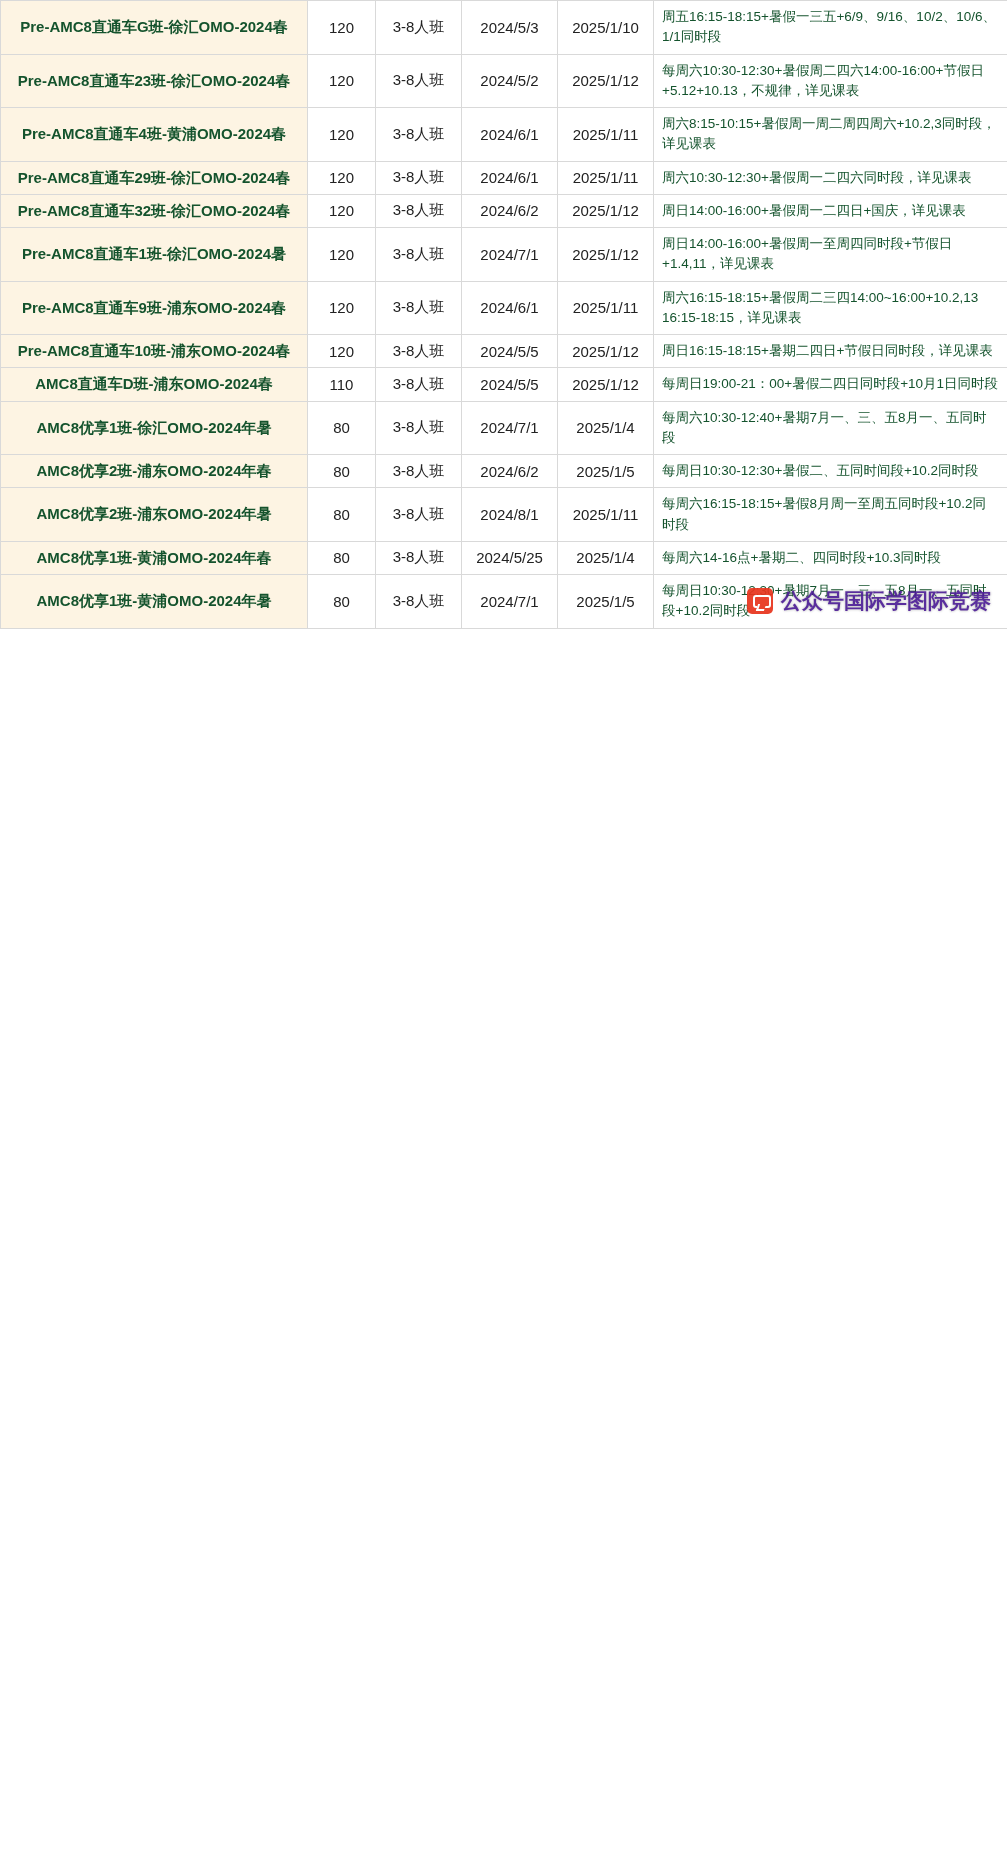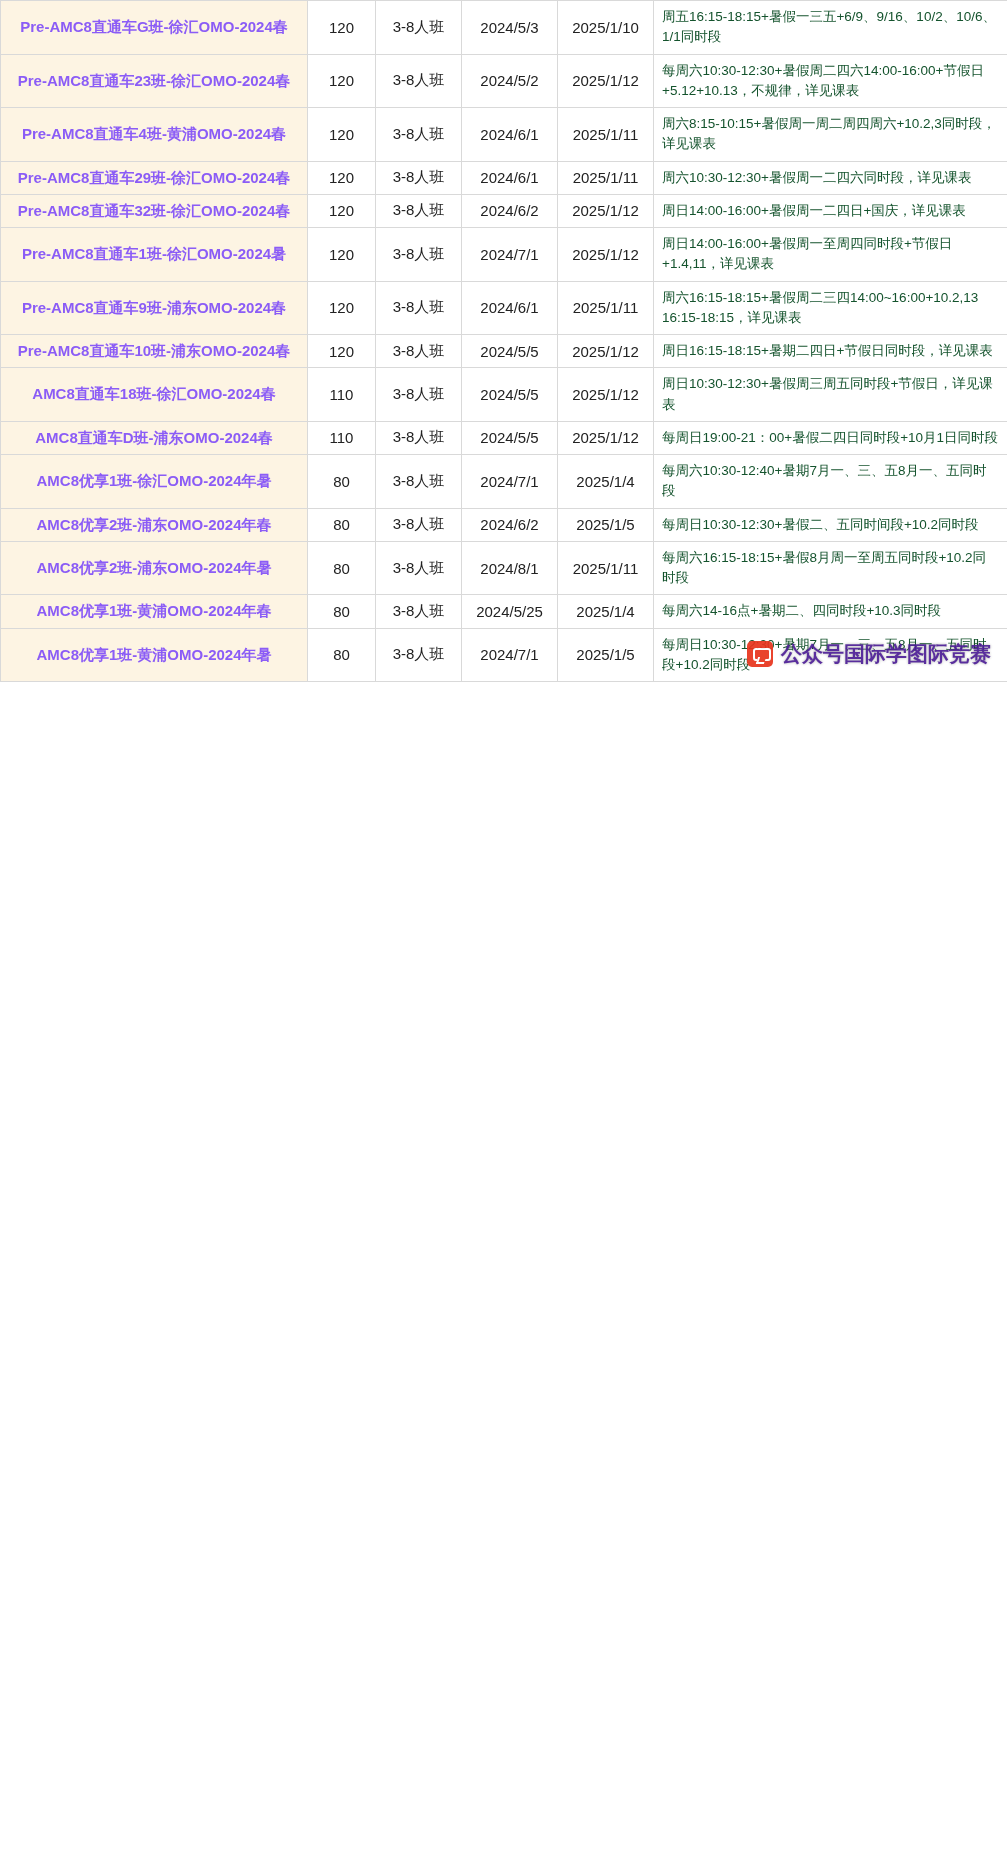--- a/index.html
+++ b/index.html
@@ -25,21 +25,21 @@
   
   col.c-name    { width: 307px; }
   col.c-hours   { width: 68px; }
   col.c-size    { width: 86px; }
   col.c-start   { width: 96px; }
   col.c-end     { width: 96px; }
   col.c-sched   { width: 354px; }
 
   td.name {
     background: #fdf4e3;
-    color: #8b5cf6;
+    color: #14532d;
     font-weight: bold;
     font-size: 15px;
     text-align: center;
     line-height: 1.35;
   }
   td.hours, td.size, td.start, td.end {
     background: #ffffff;
     color: #222222;
     text-align: center;
     font-size: 15px;
@@ -166,28 +166,20 @@
         </tr>
         <tr>
           <td class="name">Pre-AMC8直通车10班-浦东OMO-2024春</td>
           <td class="hours">120</td>
           <td class="size">3-8人班</td>
           <td class="start">2024/5/5</td>
           <td class="end">2025/1/12</td>
           <td class="sched">周日16:15-18:15+暑期二四日+节假日同时段，详见课表</td>
         </tr>
         <tr>
-          <td class="name">AMC8直通车18班-徐汇OMO-2024春</td>
-          <td class="hours">110</td>
-          <td class="size">3-8人班</td>
-          <td class="start">2024/5/5</td>
-          <td class="end">2025/1/12</td>
-          <td class="sched">周日10:30-12:30+暑假周三周五同时段+节假日，详见课表</td>
-        </tr>
-        <tr>
           <td class="name">AMC8直通车D班-浦东OMO-2024春</td>
           <td class="hours">110</td>
           <td class="size">3-8人班</td>
           <td class="start">2024/5/5</td>
           <td class="end">2025/1/12</td>
           <td class="sched">每周日19:00-21：00+暑假二四日同时段+10月1日同时段</td>
         </tr>
         <tr>
           <td class="name">AMC8优享1班-徐汇OMO-2024年暑</td>
           <td class="hours">80</td>

